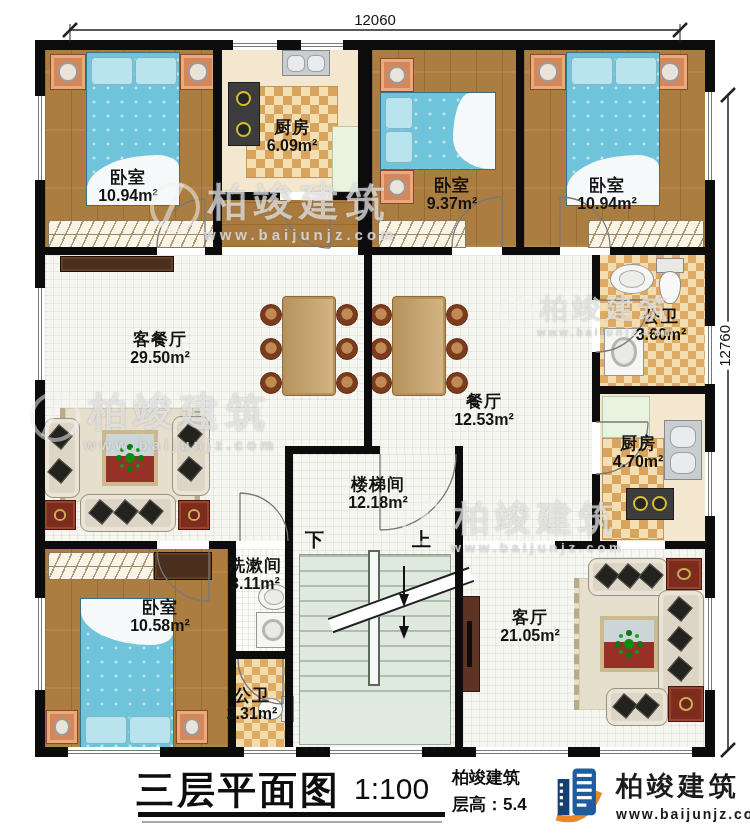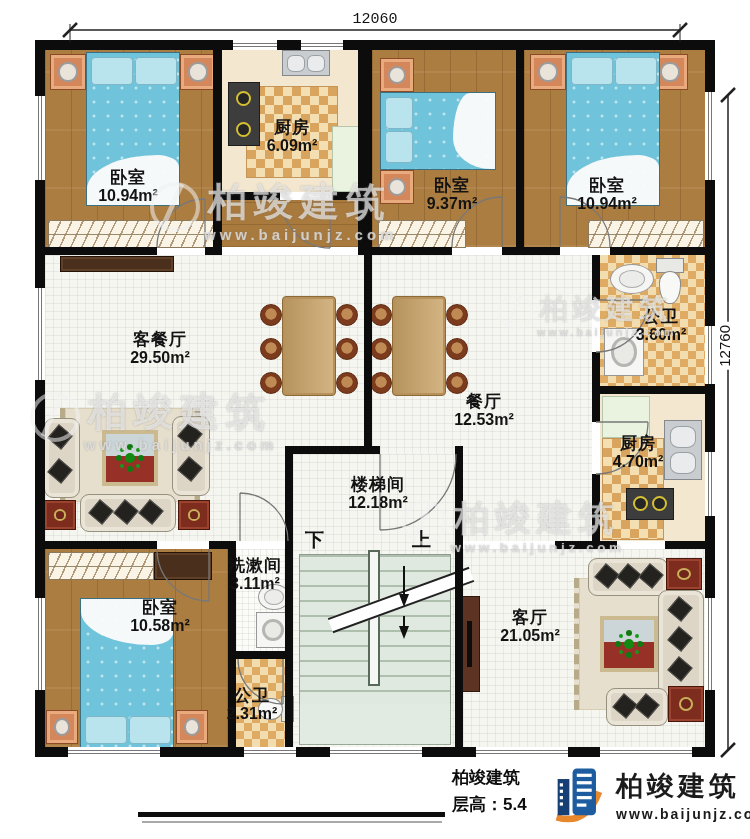--- a/index.html
+++ b/index.html
@@ -81,21 +81,21 @@
   .slanding{background:#e2ebe1;border:1px solid #9aa89a;border-top:none;}
   .srail{background:#f5f8f5;border:2px solid #5a6a5a;z-index:12;}
   .sbreak{background:#fff;border-top:2px solid #222;border-bottom:2px solid #222;transform:rotate(-20deg);z-index:12;}
   
   .rl{position:absolute;transform:translateX(-50%);text-align:center;font-weight:700;color:#131313;
     line-height:1.12;white-space:nowrap;z-index:40;}
   .rl .nm{font-size:17px;letter-spacing:1px;}
   .rl .ar{font-size:16px;}
   .stair-dir{position:absolute;z-index:40;font-size:19px;font-weight:700;color:#111;}
   .dim-top{position:absolute;left:338px;top:11px;width:74px;text-align:center;background:#fff;
-    font-size:15px;color:#111;z-index:45;font-family:Liberation Mono, monospace;}
+    font-size:15px;color:#111;z-index:45;}
   .dim-right{position:absolute;left:716px;top:322px;writing-mode:vertical-rl;transform:rotate(180deg);
     background:#fff;font-size:15px;color:#111;z-index:45;padding:3px 0;}
   
   .wm{position:absolute;z-index:60;display:flex;align-items:flex-start;gap:8px;pointer-events:none;
     color:rgba(252,252,252,.62);font-weight:700;text-shadow:0 0 2px rgba(110,110,110,.5);}
   .wm .circ{width:42px;height:42px;border:4px solid rgba(240,240,240,.55);border-radius:50%;position:relative;flex:none;}
   .wm .circ::after{content:"";position:absolute;left:16px;top:-4px;width:5px;height:46px;background:rgba(240,240,240,.55);
     transform:rotate(24deg);}
   .wm .txt{font-size:39px;letter-spacing:7px;line-height:1;}
   .wm .url{position:absolute;left:54px;top:44px;font-size:15px;letter-spacing:4px;color:rgba(228,228,228,.8);
@@ -420,20 +420,22 @@
     <span class="circ"></span>
     <span class="txt">柏竣建筑</span>
     <span class="url">www.baijunjz.com</span>
   </div>
   <div class="wm" style="left:402px;top:500px;transform:scale(.9);transform-origin:left top">
     <span class="circ"></span>
     <span class="txt">柏竣建筑</span>
     <span class="url">www.baijunjz.com</span>
   </div>
 
+  <div class="ttitle">三层平面图</div>
+  <div class="tscale">1:100</div>
   <div class="tund1"></div>
   <div class="tund2"></div>
   <div class="tinfo1">柏竣建筑</div>
   <div class="tinfo2">层高：5.4</div>
 
   <div class="brand">
     <svg width="64" height="66" viewBox="0 0 60 62">
       <path d="M8 52 Q36 60 48 28" stroke="#e8872c" stroke-width="6" fill="none"></path>
       <rect x="9" y="16" width="11" height="34" fill="#163f75"></rect>
       <rect x="11" y="20" width="3" height="3" fill="#fff"></rect>

